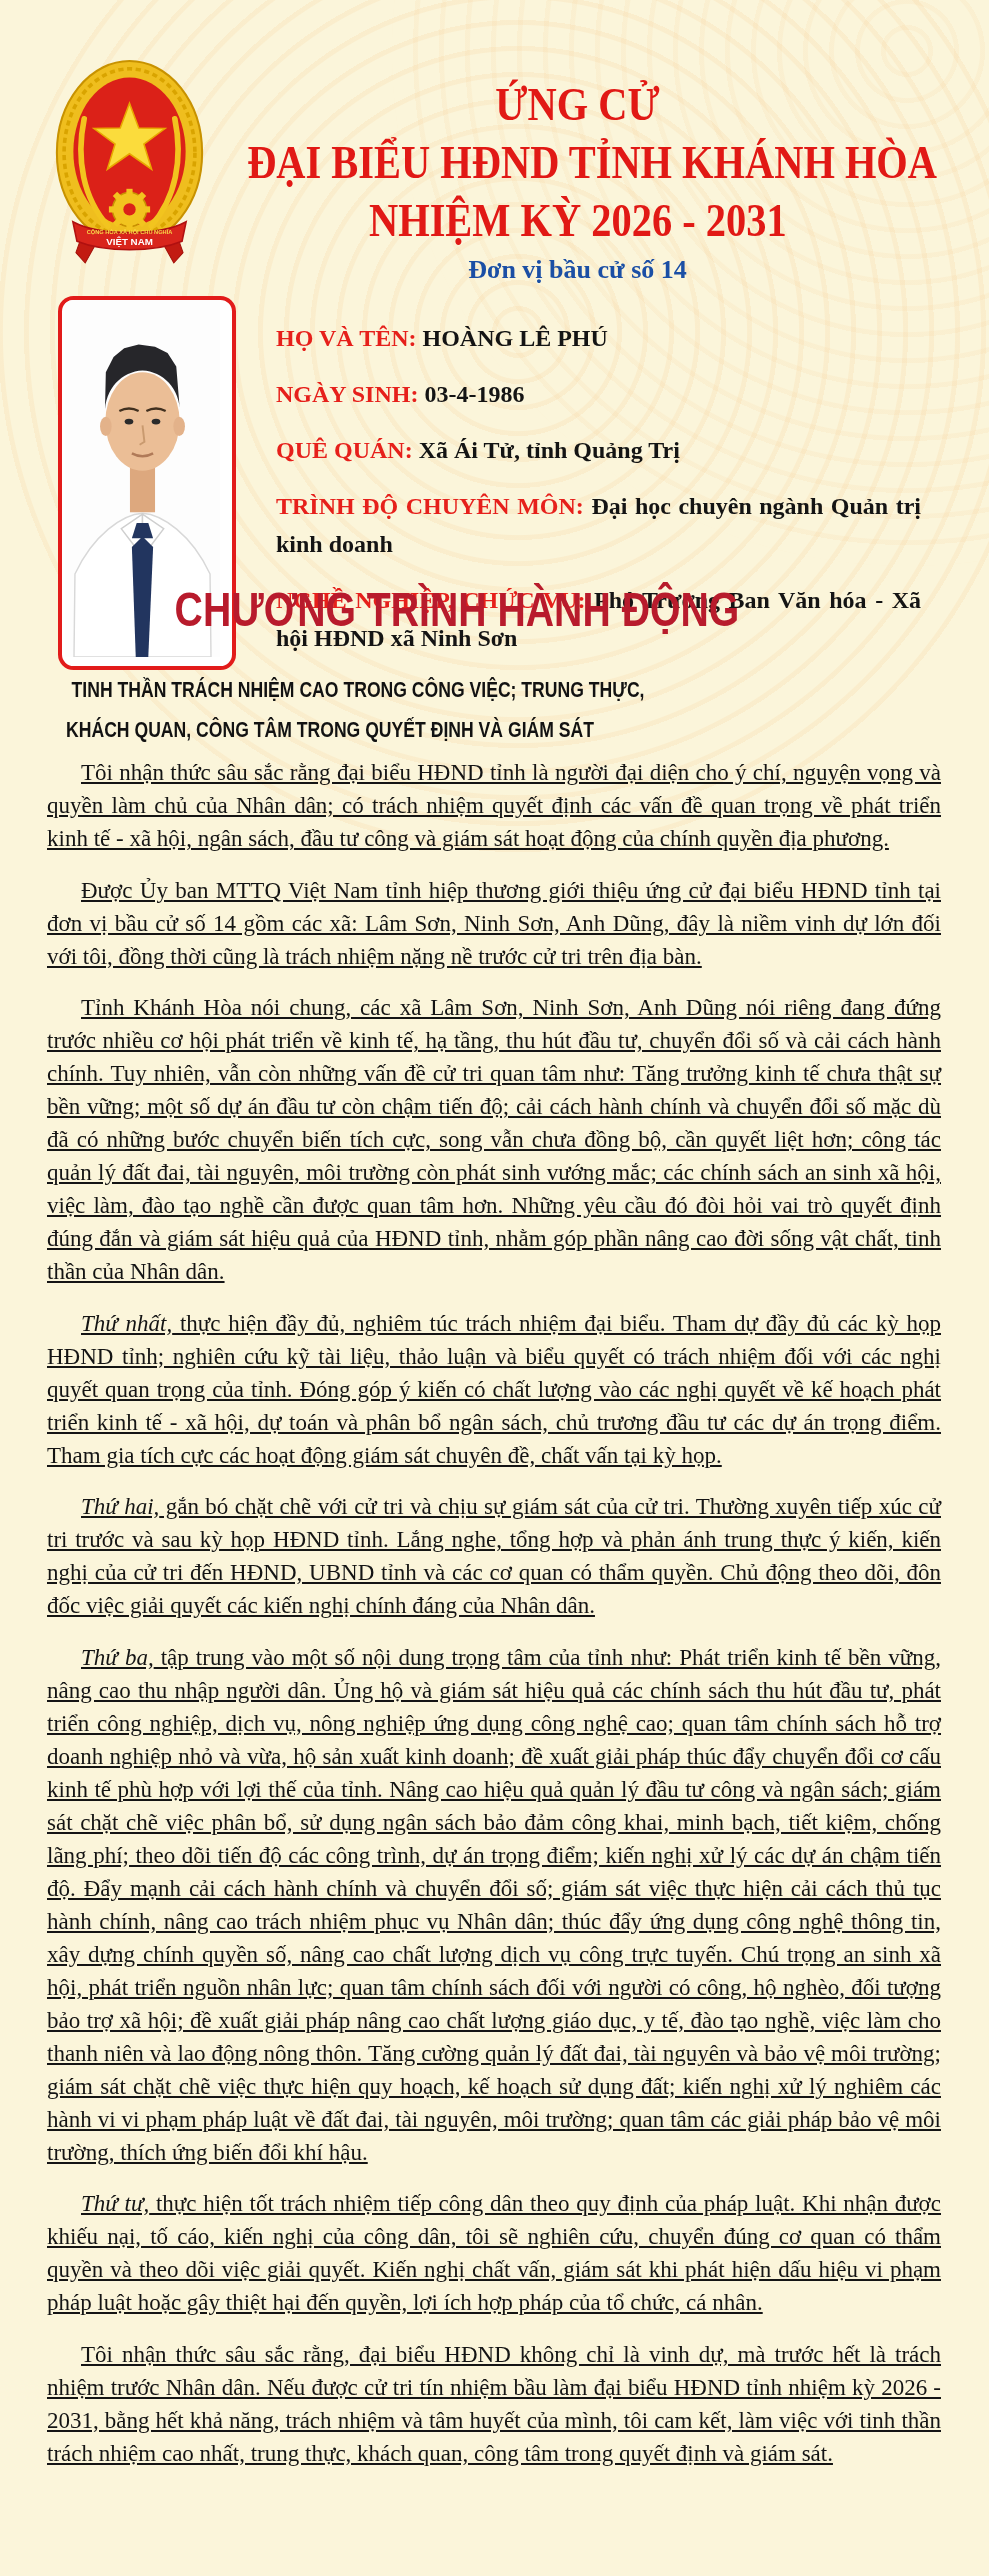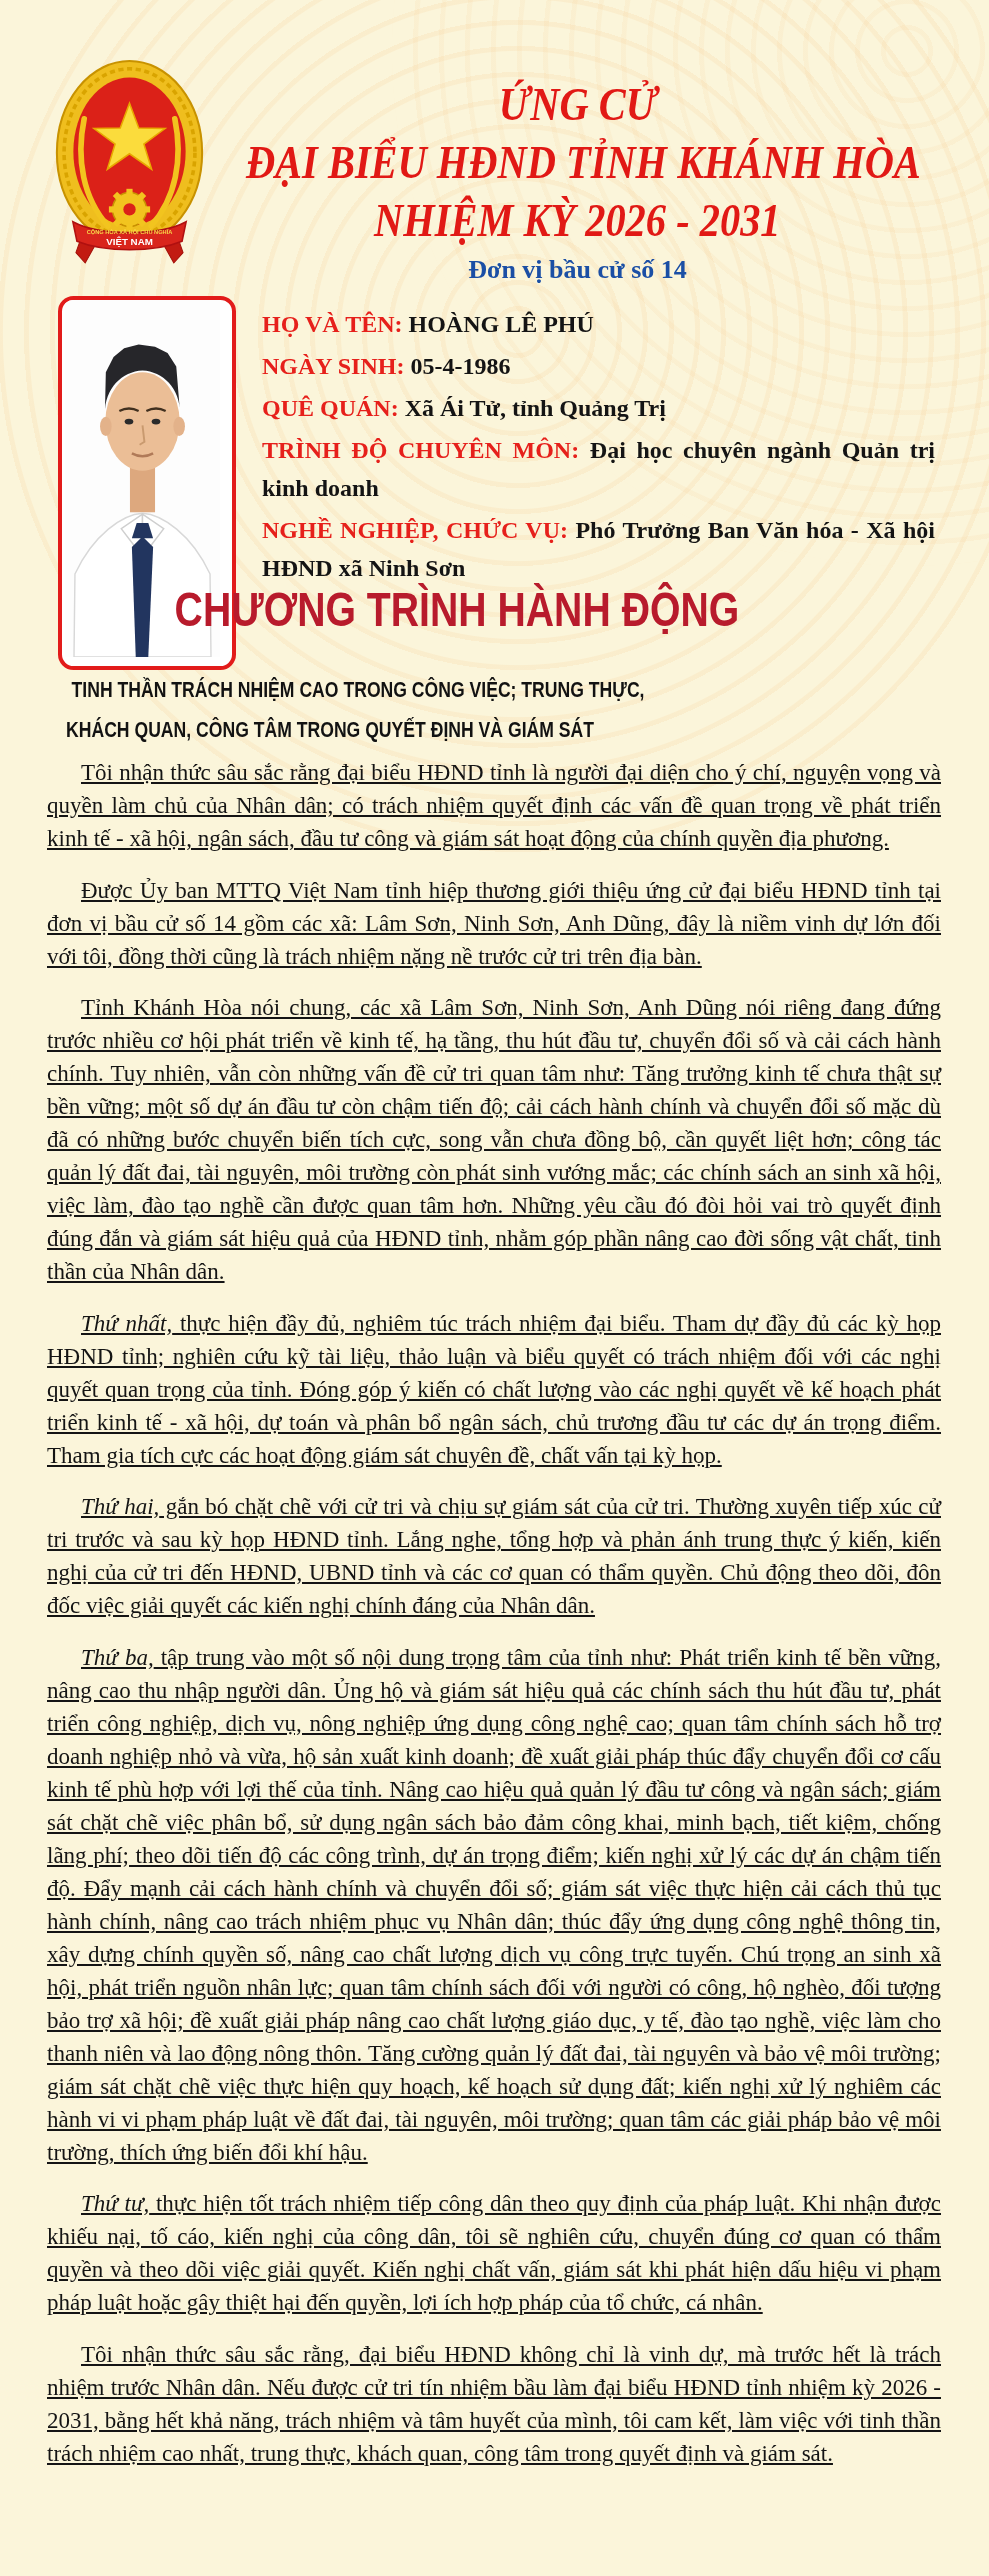--- a/index.html
+++ b/index.html
@@ -8,29 +8,29 @@
   
   .wm{position:absolute;border-radius:50%;pointer-events:none;opacity:.5;
       background:repeating-radial-gradient(circle,
         rgba(246,199,138,0) 0 20.6px, rgba(246,199,138,.34) 21.6px 26px);}
   #wm1{left:-10.3px;top:-196px;width:1056px;height:1056px;}
   #wm2{left:392px;top:-464px;width:1030px;height:1030px;opacity:.35;}
 
   
   .emblem{position:absolute;left:52px;top:58px;width:155px;height:206px;}
   .titleblock{position:absolute;left:191px;top:75px;width:773px;text-align:center;}
-  .title-line{font-weight:700;font-size:47px;line-height:58px;color:#E11915;white-space:nowrap;font-style:italic;}
+  .title-line{font-weight:700;font-size:47px;line-height:58px;color:#E11915;white-space:nowrap;}
   .tcond{display:inline-block;transform:scaleX(.86);transform-origin:50% 50%;white-space:nowrap;}
   .unit-line{margin-top:5.2px;font-weight:700;font-size:26px;line-height:31px;color:#1B4FA5;}
 
   
   .photo-frame{position:absolute;left:58px;top:296px;width:170px;height:366px;
       border:4.6px solid #E21B1A;border-radius:15.5px;background:#fff;overflow:hidden;}
   .info{position:absolute;left:258px;top:301px;width:681px;}
-  .info p{margin:4px;font-size:24px;line-height:38px;text-align:justify;}
+  .info p{margin:18px;font-size:24px;line-height:38px;text-align:justify;}
   .lbl{color:#E6201B;font-weight:700;}
   .val{color:#141414;font-weight:700;}
 
   
   .prog-heading{position:absolute;left:0;top:581px;width:914px;text-align:center;
       font-family:"Liberation Sans","DejaVu Sans",sans-serif;font-weight:700;
       font-size:49px;line-height:57px;color:#B81B2C;}
   .cond{display:inline-block;transform:scaleX(.80);transform-origin:50% 50%;white-space:nowrap;}
   .prog-sub{position:absolute;left:0;top:670px;width:989px;text-align:left;
       font-family:"Liberation Sans","DejaVu Sans",sans-serif;font-weight:700;
@@ -106,21 +106,21 @@
       <path d="M18,740 L20,568 C58,486 120,444 160,442 C200,444 262,486 300,568 L302,740 Z" fill="#FFFFFF" stroke="#D8D8D8" stroke-width="3"></path>
       <path d="M160,444 L116,474 L148,516 L160,486 Z" fill="#FFFFFF" stroke="#CFCFCF" stroke-width="3"></path>
       <path d="M160,444 L204,474 L172,516 L160,486 Z" fill="#FFFFFF" stroke="#CFCFCF" stroke-width="3"></path>
       <polygon points="148,462 172,462 182,494 138,494" fill="#22355F"></polygon>
       <path d="M160,490 L182,512 L172,740 L146,740 L138,512 Z" fill="#22355F"></path>
     </svg>
   </div>
 
   <div class="info">
     <p><span class="lbl">HỌ VÀ TÊN:</span> <span class="val">HOÀNG LÊ PHÚ</span></p>
-    <p><span class="lbl">NGÀY SINH:</span> <span class="val">05-4-1986</span></p>
+    <p><span class="lbl">NGÀY SINH:</span> <span class="val">03-4-1986</span></p>
     <p><span class="lbl">QUÊ QUÁN:</span> <span class="val">Xã Ái Tử, tỉnh Quảng Trị</span></p>
     <p><span class="lbl">TRÌNH ĐỘ CHUYÊN MÔN:</span> <span class="val">Đại học chuyên ngành Quản trị kinh doanh</span></p>
     <p><span class="lbl">NGHỀ NGHIỆP, CHỨC VỤ:</span> <span class="val">Phó Trưởng Ban Văn hóa - Xã hội HĐND xã Ninh Sơn</span></p>
   </div>
 
   <div class="prog-heading">
     <span class="cond">CHƯƠNG TRÌNH HÀNH ĐỘNG</span>
   </div>
   <div class="prog-sub">
     <div><span class="cond">TINH THẦN TRÁCH NHIỆM CAO TRONG CÔNG VIỆC; TRUNG THỰC,</span></div>

